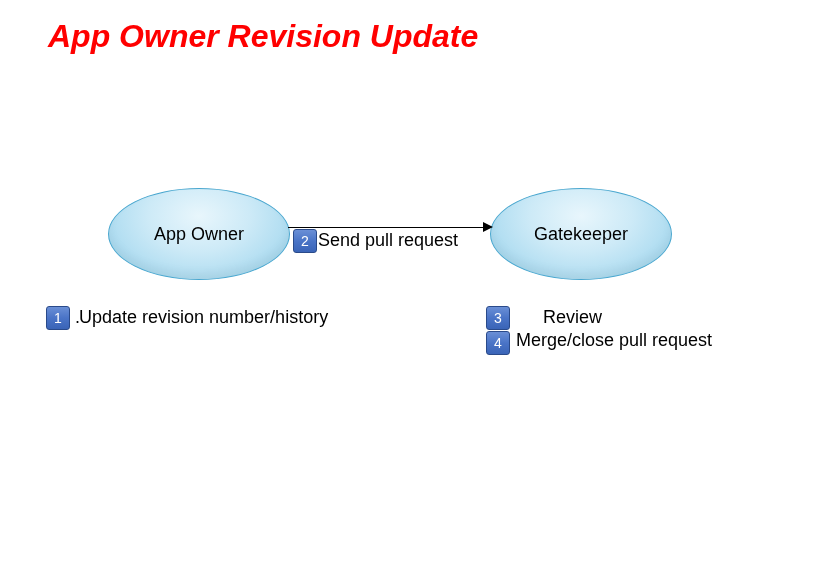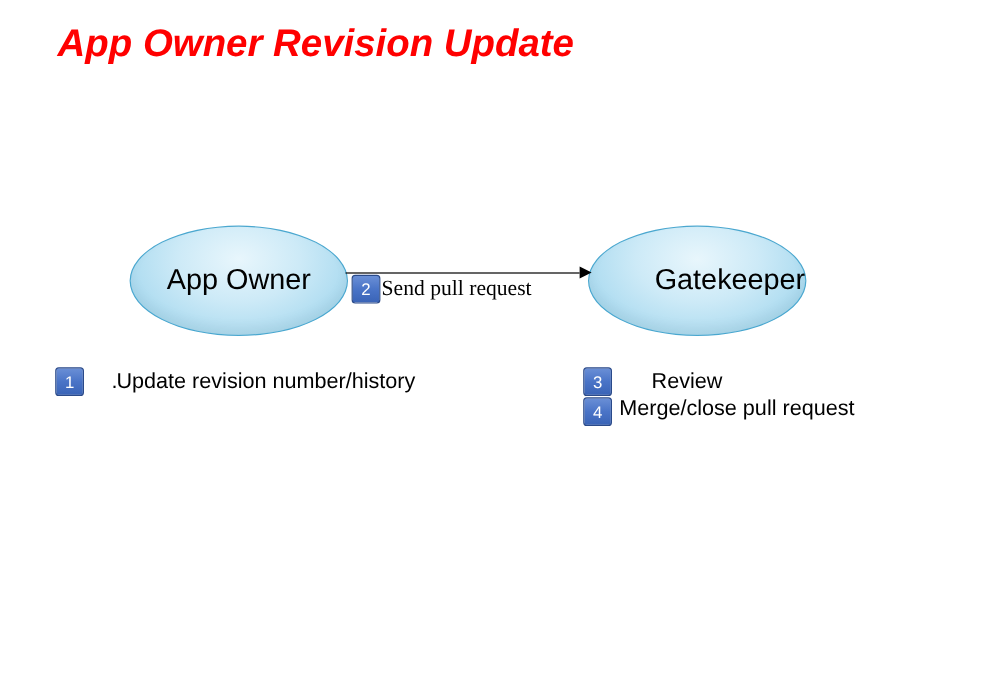--- a/index.html
+++ b/index.html
@@ -26,21 +26,21 @@
     width: 180px;
     height: 90px;
     border-radius: 50%;
     background: radial-gradient(ellipse at 50% 30%, #e8f6fc 0%, #cdeaf7 40%, #a7d9ef 80%, #8fcde9 100%);
     border: 1px solid #4aa7cf;
     box-shadow: inset 0 -6px 10px rgba(0,0,0,0.05);
     display: flex;
     align-items: center;
     justify-content: center;
     color: #000;
-    font-size: 24px;
+    font-size: 18px;
   }
   .arrow-line {
     position: absolute;
     height: 0;
     border-top: 1px solid #000;
   }
   .arrow-head {
     position: absolute;
     width: 0;
     height: 0;
@@ -69,32 +69,32 @@
 </style>
 </head>
 <body>
 
 <div class="title">App Owner Revision Update</div>
 
 <div class="ellipse" style="left:108px; top:188px;">
   <span>App Owner</span>
 </div>
 
-<div class="ellipse" style="left:490px; top:188px;justify-content:flex-end;">
+<div class="ellipse" style="left:490px; top:188px;">
   <span>Gatekeeper</span>
 </div>
 
 <div class="arrow-line" style="left:288px; top:227px; width:195px;"></div>
 <div class="arrow-head" style="left:483px; top:222px;"></div>
 
 <div class="badge" style="left:293px; top:229px;">2</div>
-<div class="step-text" style="left:318px; top:230px;font-family:Liberation Serif, serif;">Send pull request</div>
+<div class="step-text" style="left:318px; top:230px;">Send pull request</div>
 
 <div class="badge" style="left:46px; top:306px;">1</div>
-<div class="step-text" style="left:73px; top:307px;padding-left:20px;">
+<div class="step-text" style="left:55px; top:307px;padding-left:20px;">
   <span style="letter-spacing:-1px;">.</span><span>Update revision number/history</span>
 </div>
 
 <div class="badge" style="left:486px; top:306px;">3</div>
 <div class="step-text" style="left:508px; top:307px;margin-left:35px;">Review</div>
 
 <div class="badge" style="left:486px; top:331px;">4</div>
 <div class="step-text" style="left:516px; top:330px;text-align:right;">Merge/close pull request</div>
 
 </body></html>

